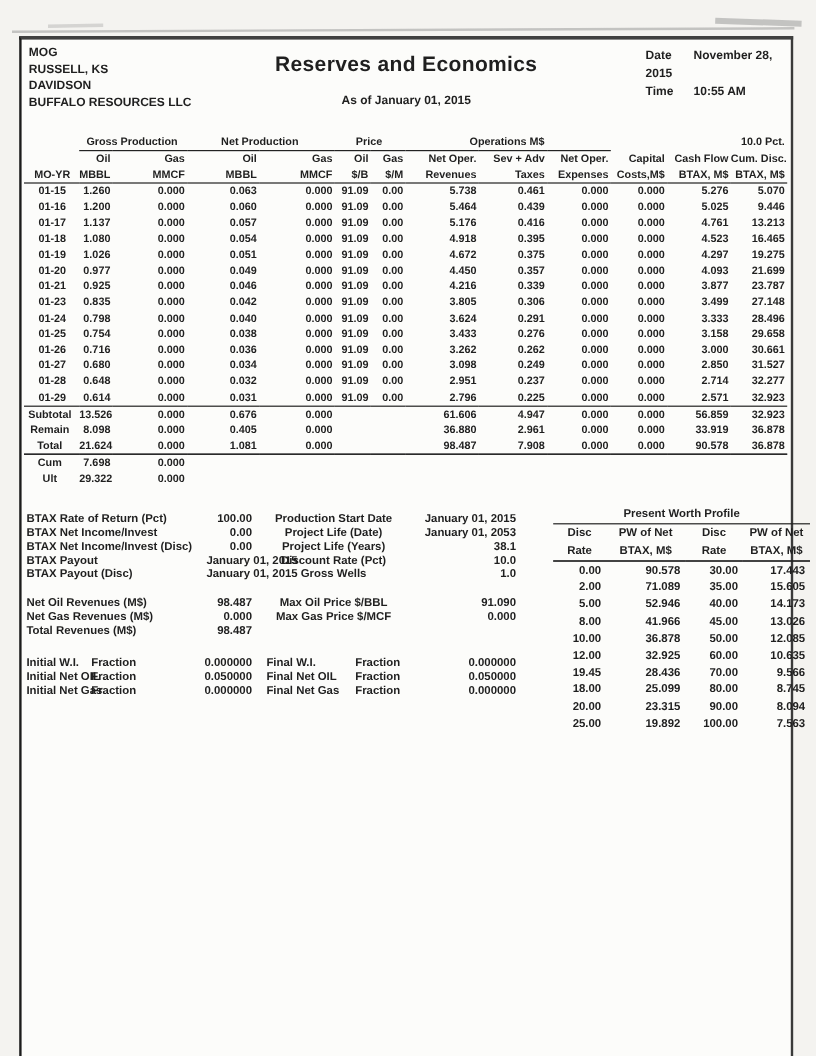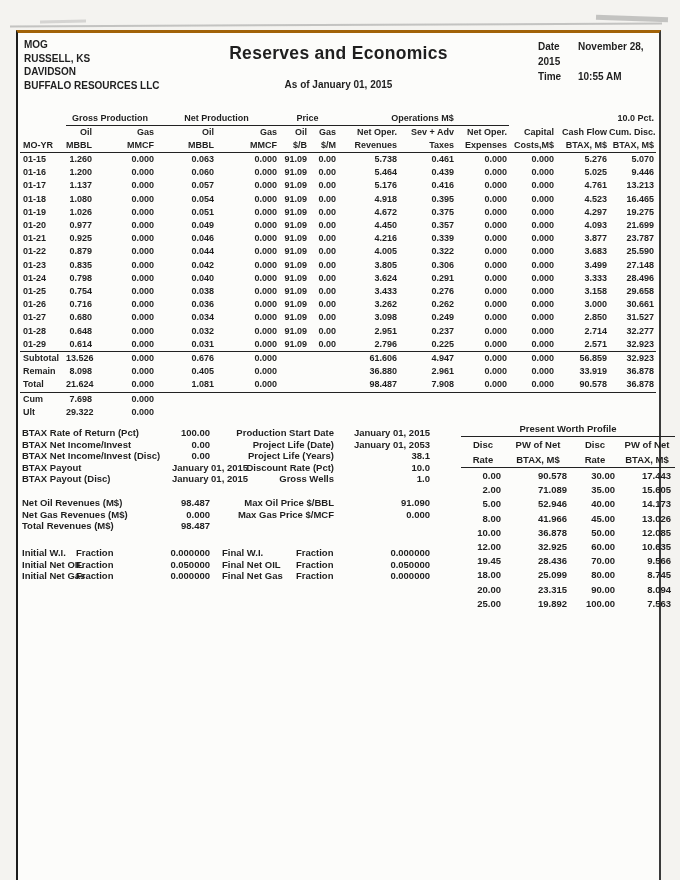--- a/index.html
+++ b/index.html
@@ -7,56 +7,56 @@
     width:680px;height:880px;position:relative;overflow:hidden;
     background:#f4f3f0;
     font-family:"Liberation Sans","DejaVu Sans",sans-serif;
     color:#1f1f1f;font-weight:bold;
     -webkit-font-smoothing:antialiased;
   }
   #paper{
     position:absolute;left:16px;top:30px;width:645px;height:850px;
     background:#fcfcfa;
     border-left:2px solid #1c1c1c;
-    border-top:3px solid #a16207;
+    border-top:3px solid #404040;
     border-right:2px solid #3a3a3a;
     box-sizing:border-box;
   }
   .artifact{position:absolute;background:#9a9a9a;opacity:.55;}
   
   #company{position:absolute;left:6px;top:5px;font-size:10px;line-height:13.5px;white-space:nowrap;}
   #doc-title{position:absolute;left:0;top:10px;width:100%;text-align:center;font-size:17.5px;letter-spacing:.3px;}
   #as-of{position:absolute;left:0;top:46px;width:100%;text-align:center;font-size:10px;}
   #datetime{position:absolute;left:520px;top:6px;font-size:10px;line-height:15px;}
   #datetime .lbl{display:inline-block;width:40px;}
   
   #econ{
     position:absolute;left:2px;top:78px;width:636px;
     border-collapse:collapse;table-layout:fixed;
     font-size:9px;
   }
   #econ td{padding:0 2px 0 0;line-height:13.2px;white-space:nowrap;text-align:right;overflow:visible;}
-  #econ td.c0{text-align:left;padding-left:3px;}
+  #econ td.c0{text-align:center;padding-left:3px;}
   #econ thead td{line-height:13px;}
   #econ thead tr.grp-row td{line-height:14px;}
   #econ thead tr:last-child td{border-bottom:1.5px solid #222;}
   #econ td.grp{text-align:center;border-bottom:1.2px solid #222;}
   #econ td.grp-plain{text-align:right;}
   #econ tbody.sum tr:first-child td{border-top:1.8px solid #222;}
   #econ tbody.sum tr:last-child td{border-bottom:1.8px solid #222;}
   #econ tbody.sum td.c0,#econ tbody.tail td.c0{padding-right:6px;}
   
   .statblock{position:absolute;left:4px;font-size:9.5px;}
   #btax-block{top:394px;}
   #revenue-block{top:464px;}
   #fraction-block{top:514px;}
   .srow{display:grid;grid-template-columns:150px 38px 124px 96px;line-height:11.6px;}
   .srow .c0{text-align:left;white-space:nowrap;}
   .srow .c1{text-align:right;white-space:nowrap;}
-  .srow .c2{text-align:right;padding-left:12px;white-space:nowrap;box-sizing:border-box;}
+  .srow .c2{text-align:center;padding-left:12px;white-space:nowrap;box-sizing:border-box;}
   .srow .c3{text-align:right;white-space:nowrap;}
   .frow{display:grid;grid-template-columns:54px 86px 48px 86px 58px 76px;line-height:11.6px;}
   .frow .c0,.frow .c1,.frow .c4{text-align:left;white-space:nowrap;}
   .frow .c3{text-align:left;padding-left:12px;white-space:nowrap;box-sizing:border-box;}
   .frow .c2,.frow .c5{text-align:right;white-space:nowrap;}
   
   #pw{position:absolute;left:443px;top:390px;width:214px;font-size:9.5px;}
   #pw-title{text-align:center;border-bottom:1.3px solid #222;padding-bottom:2px;margin-bottom:1px;}
   #pw table{border-collapse:collapse;table-layout:fixed;width:214px;}
   #pw col.p0{width:44px;} #pw col.p1{width:66px;} #pw col.p2{width:48px;} #pw col.p3{width:56px;}
@@ -245,35 +245,20 @@
           <td class="c5">91.09</td>
           <td class="c6">0.00</td>
           <td class="c7">4.216</td>
           <td class="c8">0.339</td>
           <td class="c9">0.000</td>
           <td class="c10">0.000</td>
           <td class="c11">3.877</td>
           <td class="c12">23.787</td>
         </tr>
         <tr>
-          <td class="c0">01-22</td>
-          <td class="c1">0.879</td>
-          <td class="c2">0.000</td>
-          <td class="c3">0.044</td>
-          <td class="c4">0.000</td>
-          <td class="c5">91.09</td>
-          <td class="c6">0.00</td>
-          <td class="c7">4.005</td>
-          <td class="c8">0.322</td>
-          <td class="c9">0.000</td>
-          <td class="c10">0.000</td>
-          <td class="c11">3.683</td>
-          <td class="c12">25.590</td>
-        </tr>
-        <tr>
           <td class="c0">01-23</td>
           <td class="c1">0.835</td>
           <td class="c2">0.000</td>
           <td class="c3">0.042</td>
           <td class="c4">0.000</td>
           <td class="c5">91.09</td>
           <td class="c6">0.00</td>
           <td class="c7">3.805</td>
           <td class="c8">0.306</td>
           <td class="c9">0.000</td>

